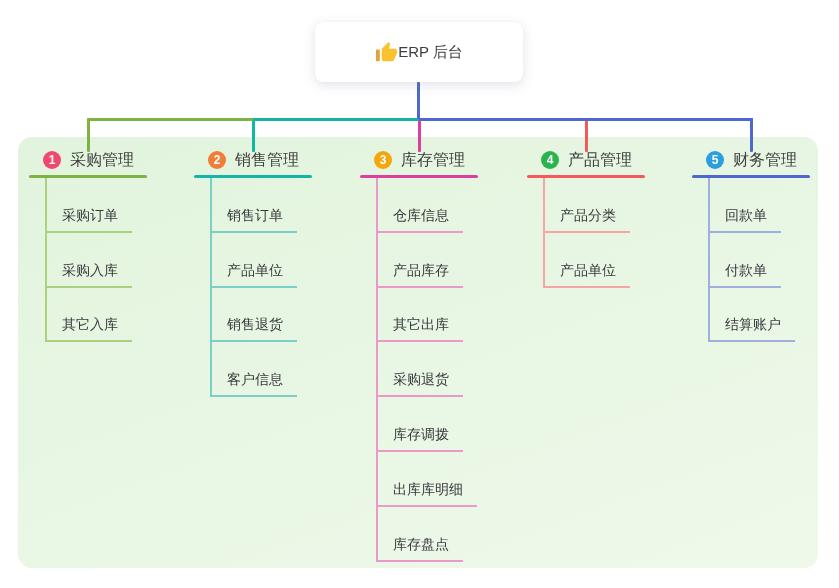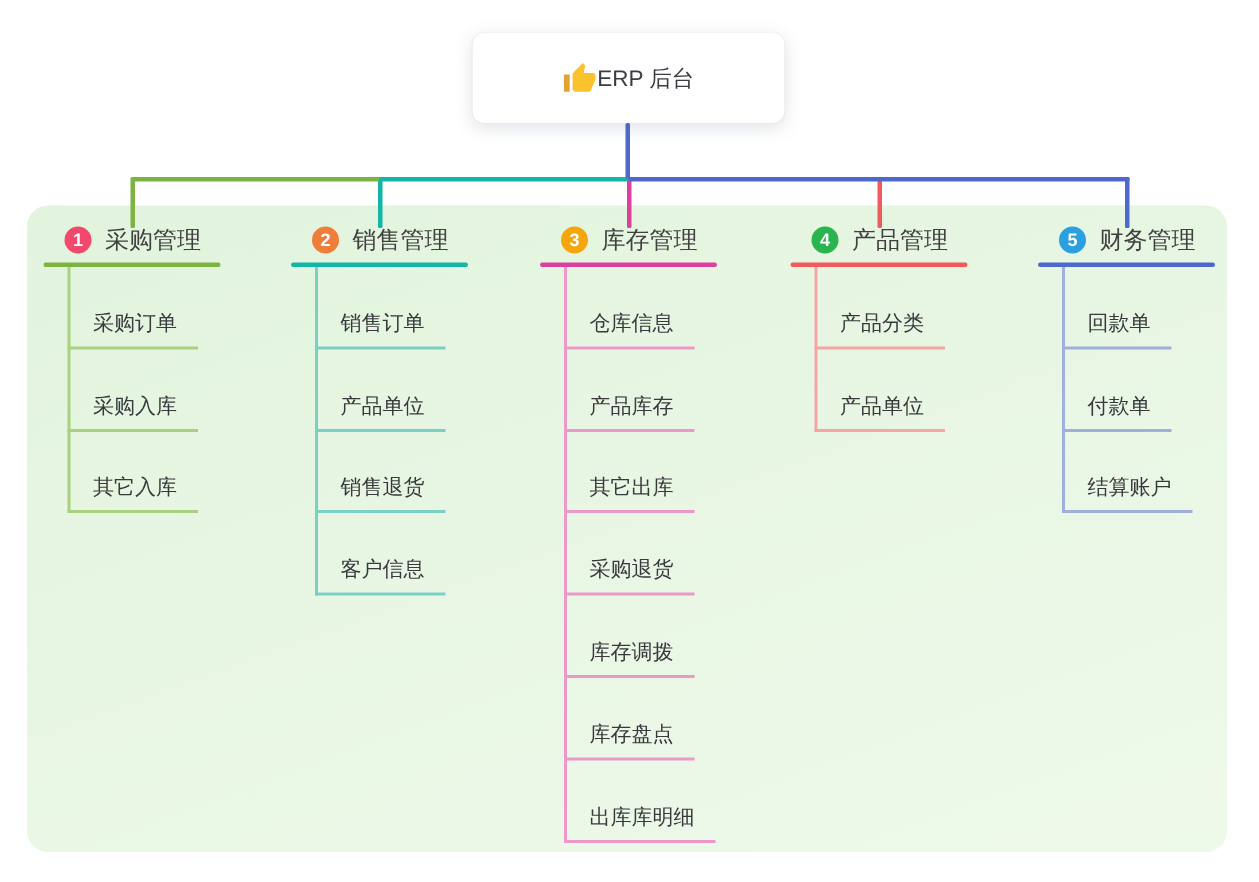--- a/index.html
+++ b/index.html
@@ -122,24 +122,24 @@
           <div class="sub-item">
             <span class="sub-label">其它出库</span>
           </div>
           <div class="sub-item">
             <span class="sub-label">采购退货</span>
           </div>
           <div class="sub-item">
             <span class="sub-label">库存调拨</span>
           </div>
           <div class="sub-item">
-            <span class="sub-label">库存盘点</span>
+            <span class="sub-label">出库库明细</span>
           </div>
           <div class="sub-item">
-            <span class="sub-label">出库库明细</span>
+            <span class="sub-label">库存盘点</span>
           </div>
         </div>
   </div>
 
   <div class="branch" style="left: 527px; --c: #f25b5b; --lc: #f6a5a5;">
     <div class="branch-title">
       <span class="badge" style="background: rgb(42, 180, 79);">4</span>
       <span class="branch-label">产品管理</span>
     </div>
     <div class="branch-underline"></div>

